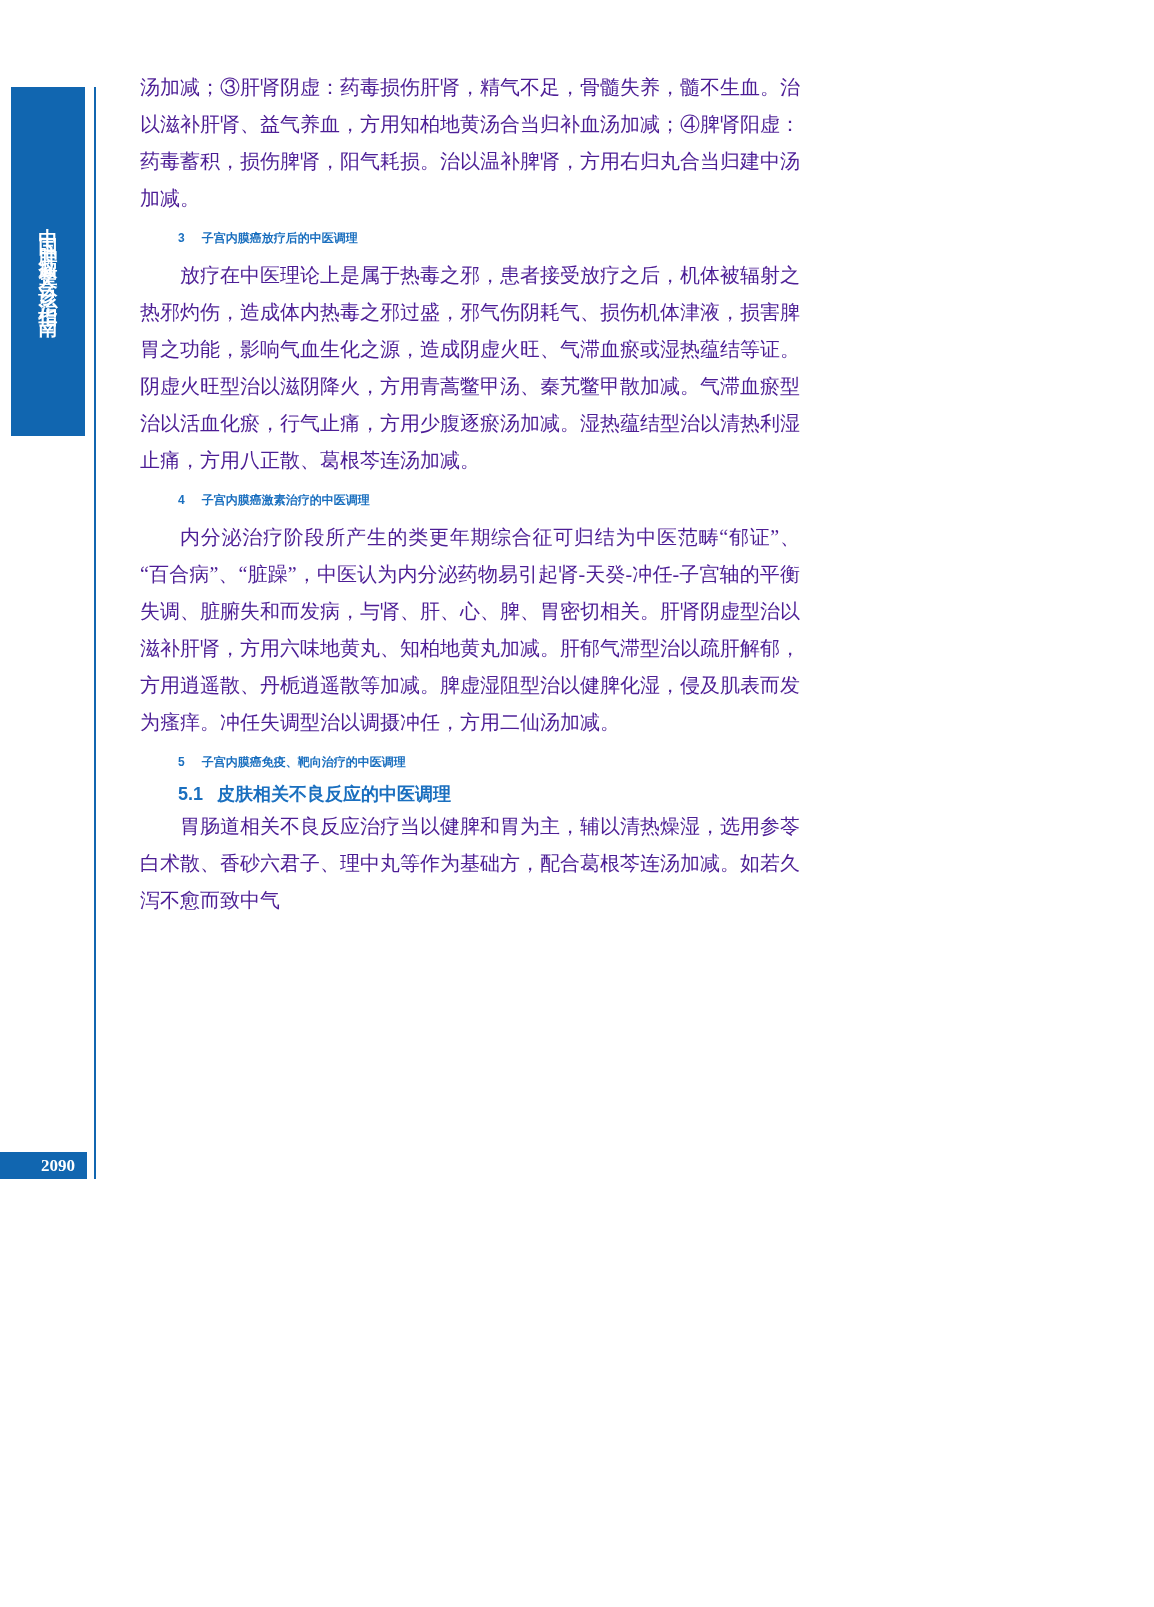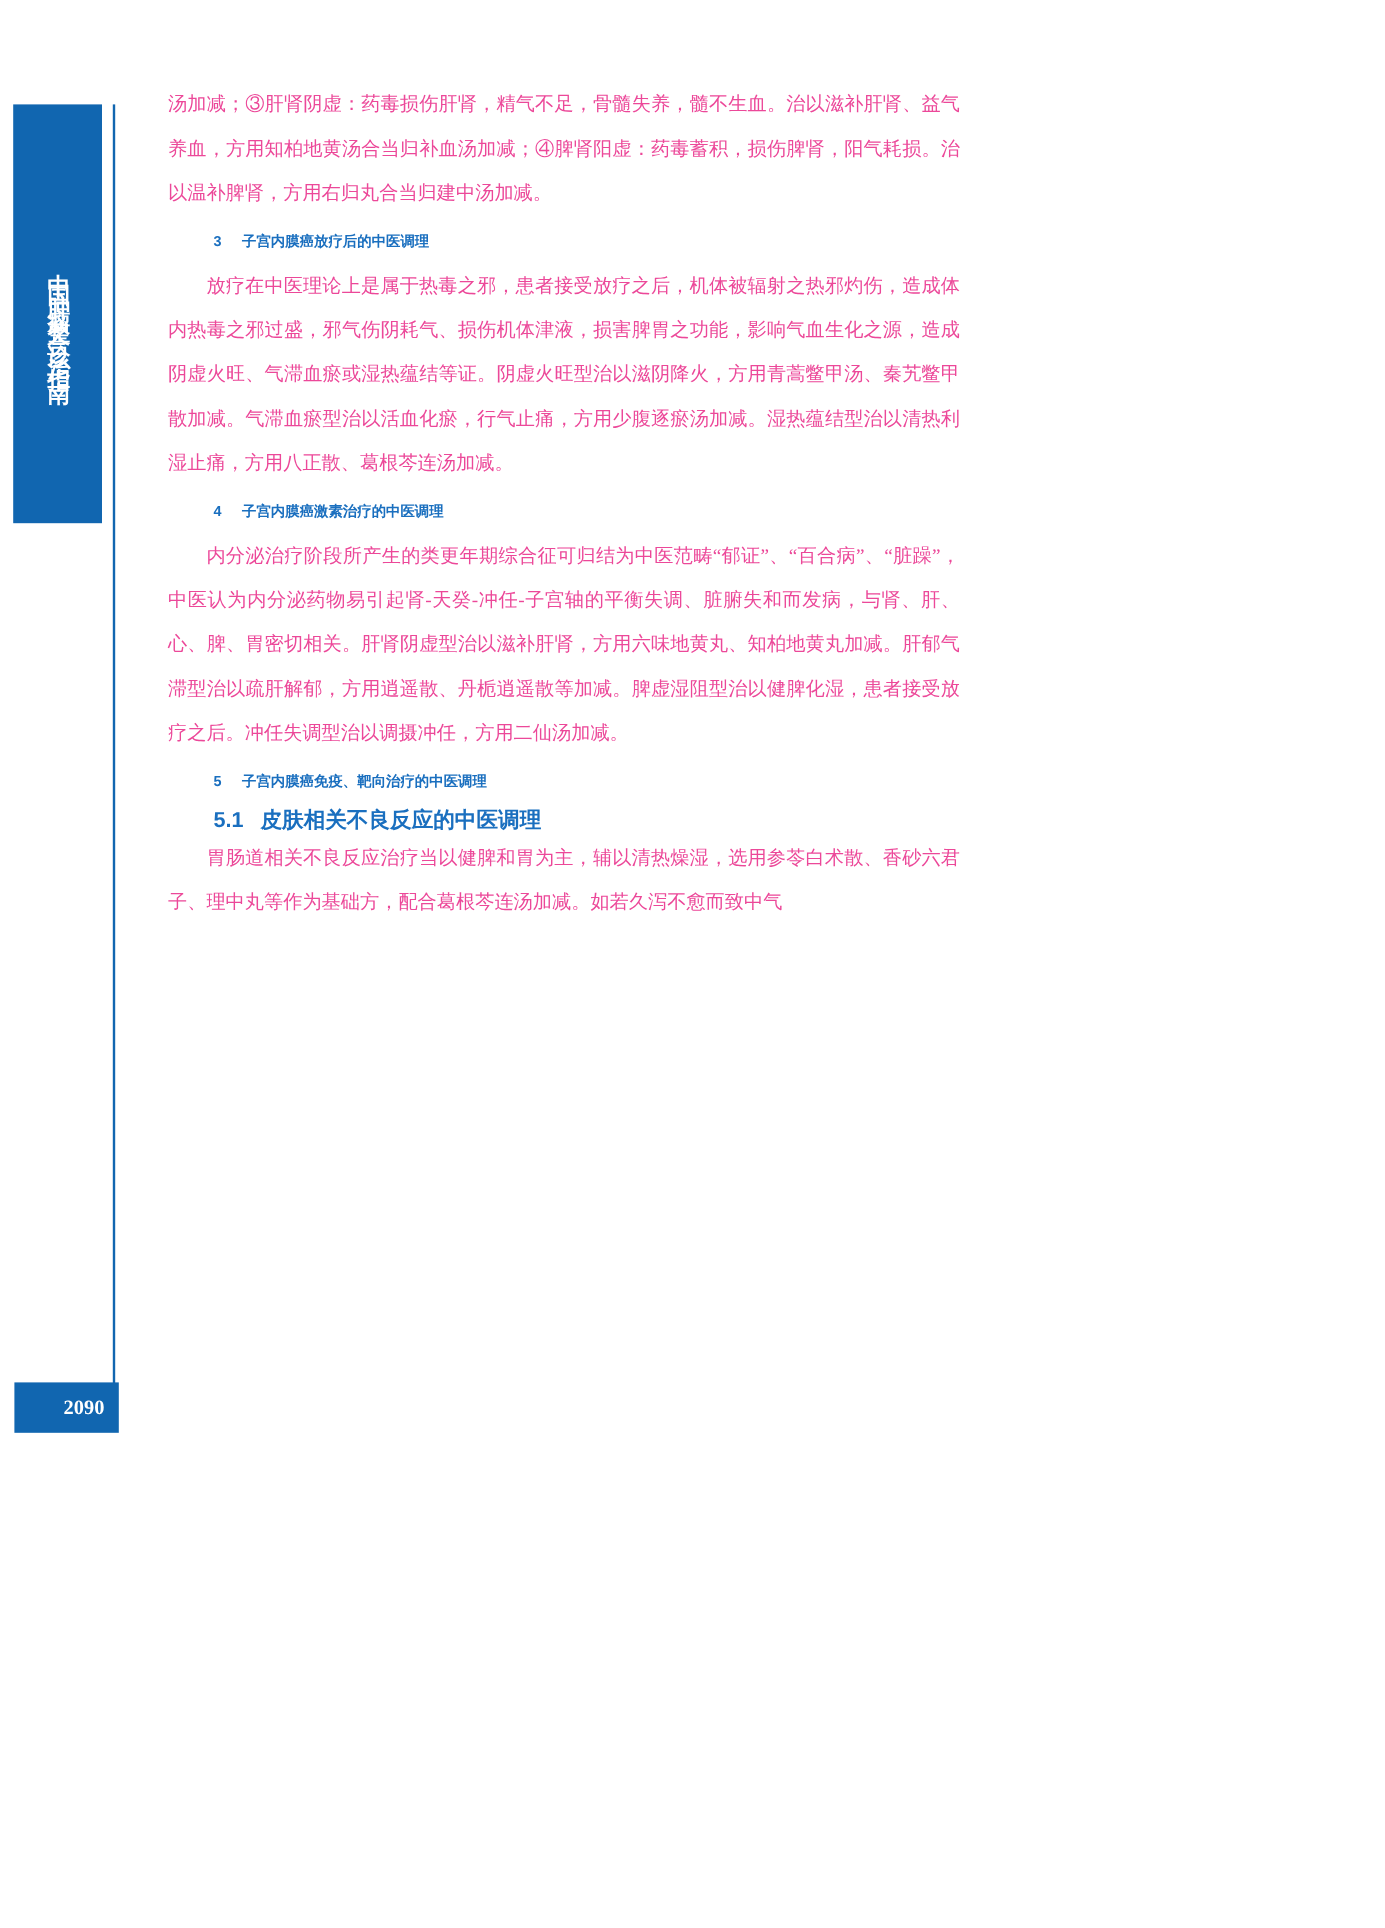--- a/index.html
+++ b/index.html
@@ -31,45 +31,44 @@
   }
   .vrule {
     position: absolute;
     left: 94px; top: 87px;
     width: 2px; height: 1092px;
     background: #1166b0;
   }
   .page-badge {
     position: absolute;
     left: 0; top: 1152px;
-    width: 87px; height: 42px;
+    width: 87px; height: 27px;
     background: #1166b0;
     box-sizing: border-box;
     padding-right: 12px;
     display: flex;
     align-items: center;
     justify-content: flex-end;
     color: #ffffff;
     font-family: "Liberation Serif", "DejaVu Serif", serif;
     font-weight: bold;
     font-size: 17px;
-    margin-left: 12px;
   }
   
   .content {
     position: absolute;
     left: 140px; top: 69px;
     width: 660px;
   }
   .para {
     margin: 0;
     font-family: "Liberation Serif", "DejaVu Serif", serif;
-    font-size: 16px;
+    font-size: 20px;
     line-height: 37px;
-    color: #ec4899;
+    color: #4c1d95;
     text-align: justify;
     text-indent: 2em;
   }
   .para.no-indent { text-indent: 0; }
   .sec {
     margin: 8px 0 6px 0;
     padding-left: 38px;
     font-family: "Liberation Sans", "DejaVu Sans", sans-serif;
     font-weight: bold;
     font-size: 12px;
@@ -110,21 +109,21 @@
     <h2 class="sec">
       <span class="num">3</span><span>子宫内膜癌放疗后的中医调理</span>
     </h2>
 
     <p class="para">放疗在中医理论上是属于热毒之邪，患者接受放疗之后，机体被辐射之热邪灼伤，造成体内热毒之邪过盛，邪气伤阴耗气、损伤机体津液，损害脾胃之功能，影响气血生化之源，造成阴虚火旺、气滞血瘀或湿热蕴结等证。阴虚火旺型治以滋阴降火，方用青蒿鳖甲汤、秦艽鳖甲散加减。气滞血瘀型治以活血化瘀，行气止痛，方用少腹逐瘀汤加减。湿热蕴结型治以清热利湿止痛，方用八正散、葛根芩连汤加减。</p>
 
     <h2 class="sec">
       <span class="num">4</span><span>子宫内膜癌激素治疗的中医调理</span>
     </h2>
 
-    <p class="para">内分泌治疗阶段所产生的类更年期综合征可归结为中医范畴“郁证”、“百合病”、“脏躁”，中医认为内分泌药物易引起肾-天癸-冲任-子宫轴的平衡失调、脏腑失和而发病，与肾、肝、心、脾、胃密切相关。肝肾阴虚型治以滋补肝肾，方用六味地黄丸、知柏地黄丸加减。肝郁气滞型治以疏肝解郁，方用逍遥散、丹栀逍遥散等加减。脾虚湿阻型治以健脾化湿，患者接受放疗之后。冲任失调型治以调摄冲任，方用二仙汤加减。</p>
+    <p class="para">内分泌治疗阶段所产生的类更年期综合征可归结为中医范畴“郁证”、“百合病”、“脏躁”，中医认为内分泌药物易引起肾-天癸-冲任-子宫轴的平衡失调、脏腑失和而发病，与肾、肝、心、脾、胃密切相关。肝肾阴虚型治以滋补肝肾，方用六味地黄丸、知柏地黄丸加减。肝郁气滞型治以疏肝解郁，方用逍遥散、丹栀逍遥散等加减。脾虚湿阻型治以健脾化湿，侵及肌表而发为瘙痒。冲任失调型治以调摄冲任，方用二仙汤加减。</p>
 
     <h2 class="sec">
       <span class="num">5</span><span>子宫内膜癌免疫、靶向治疗的中医调理</span>
     </h2>
 
 
     <h3 class="subsec">
       <span class="num">5.1</span><span>皮肤相关不良反应的中医调理</span>
     </h3>
 

